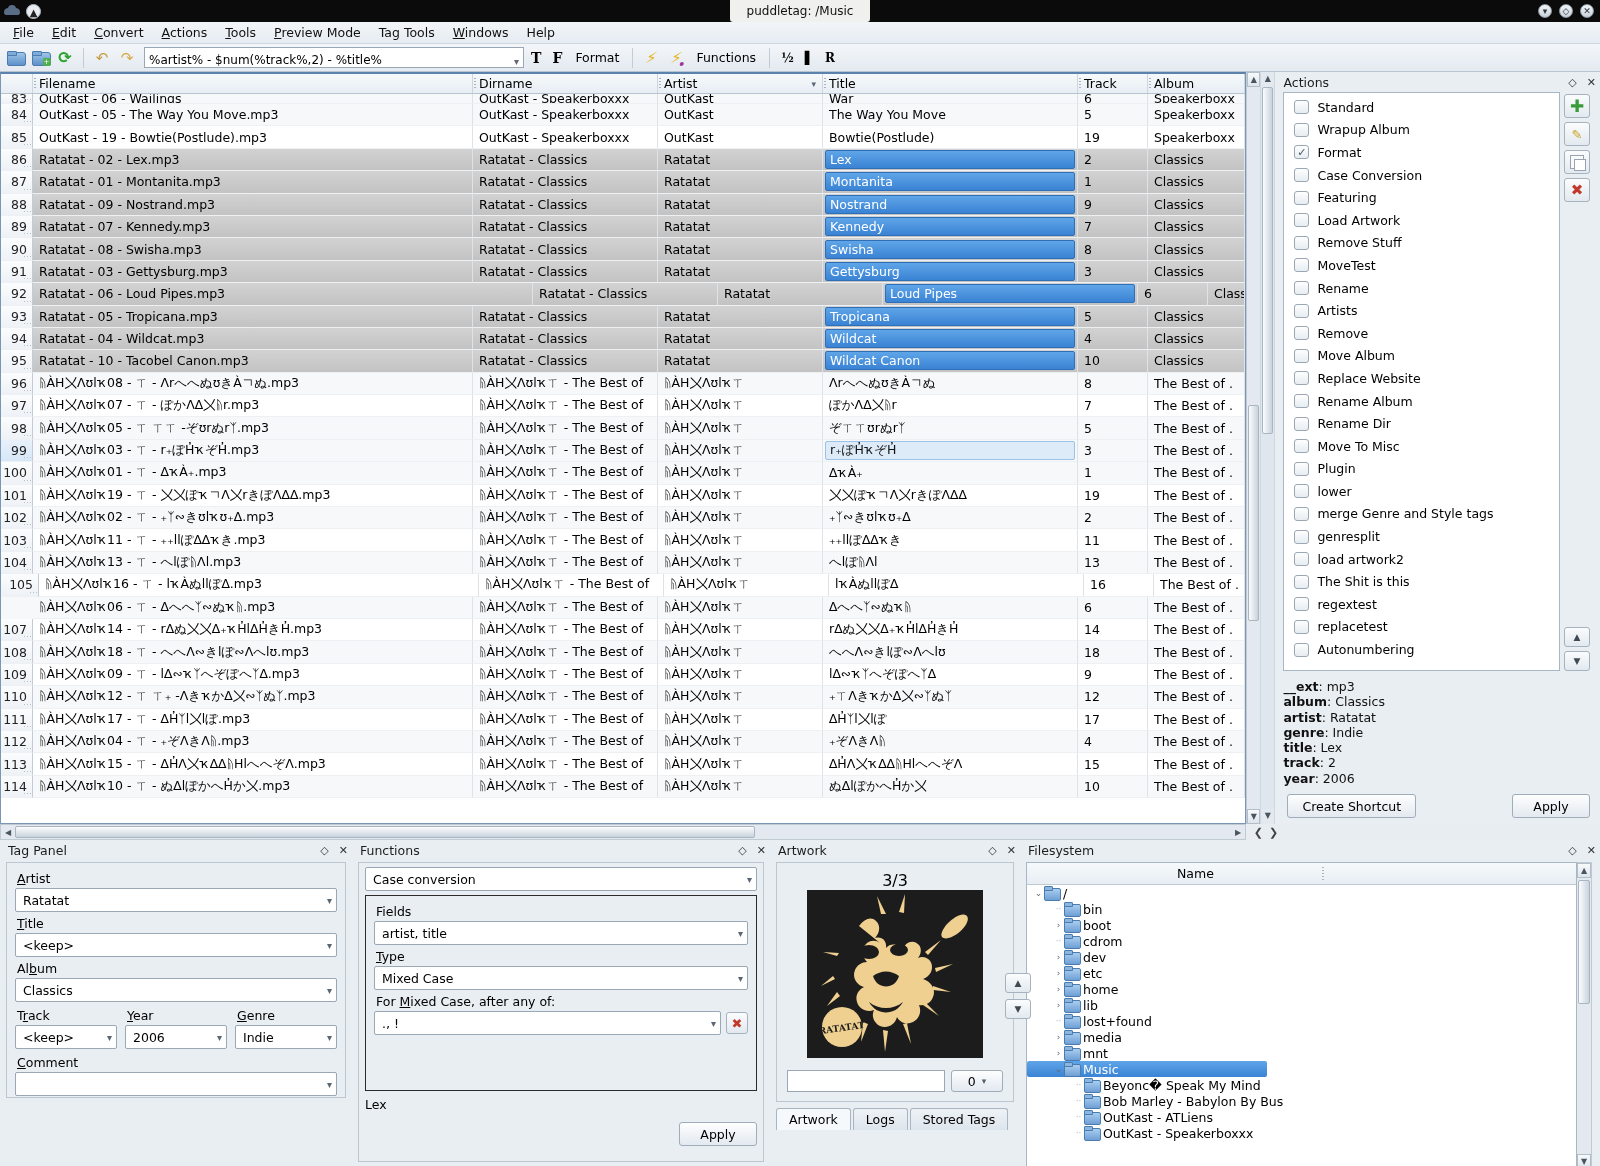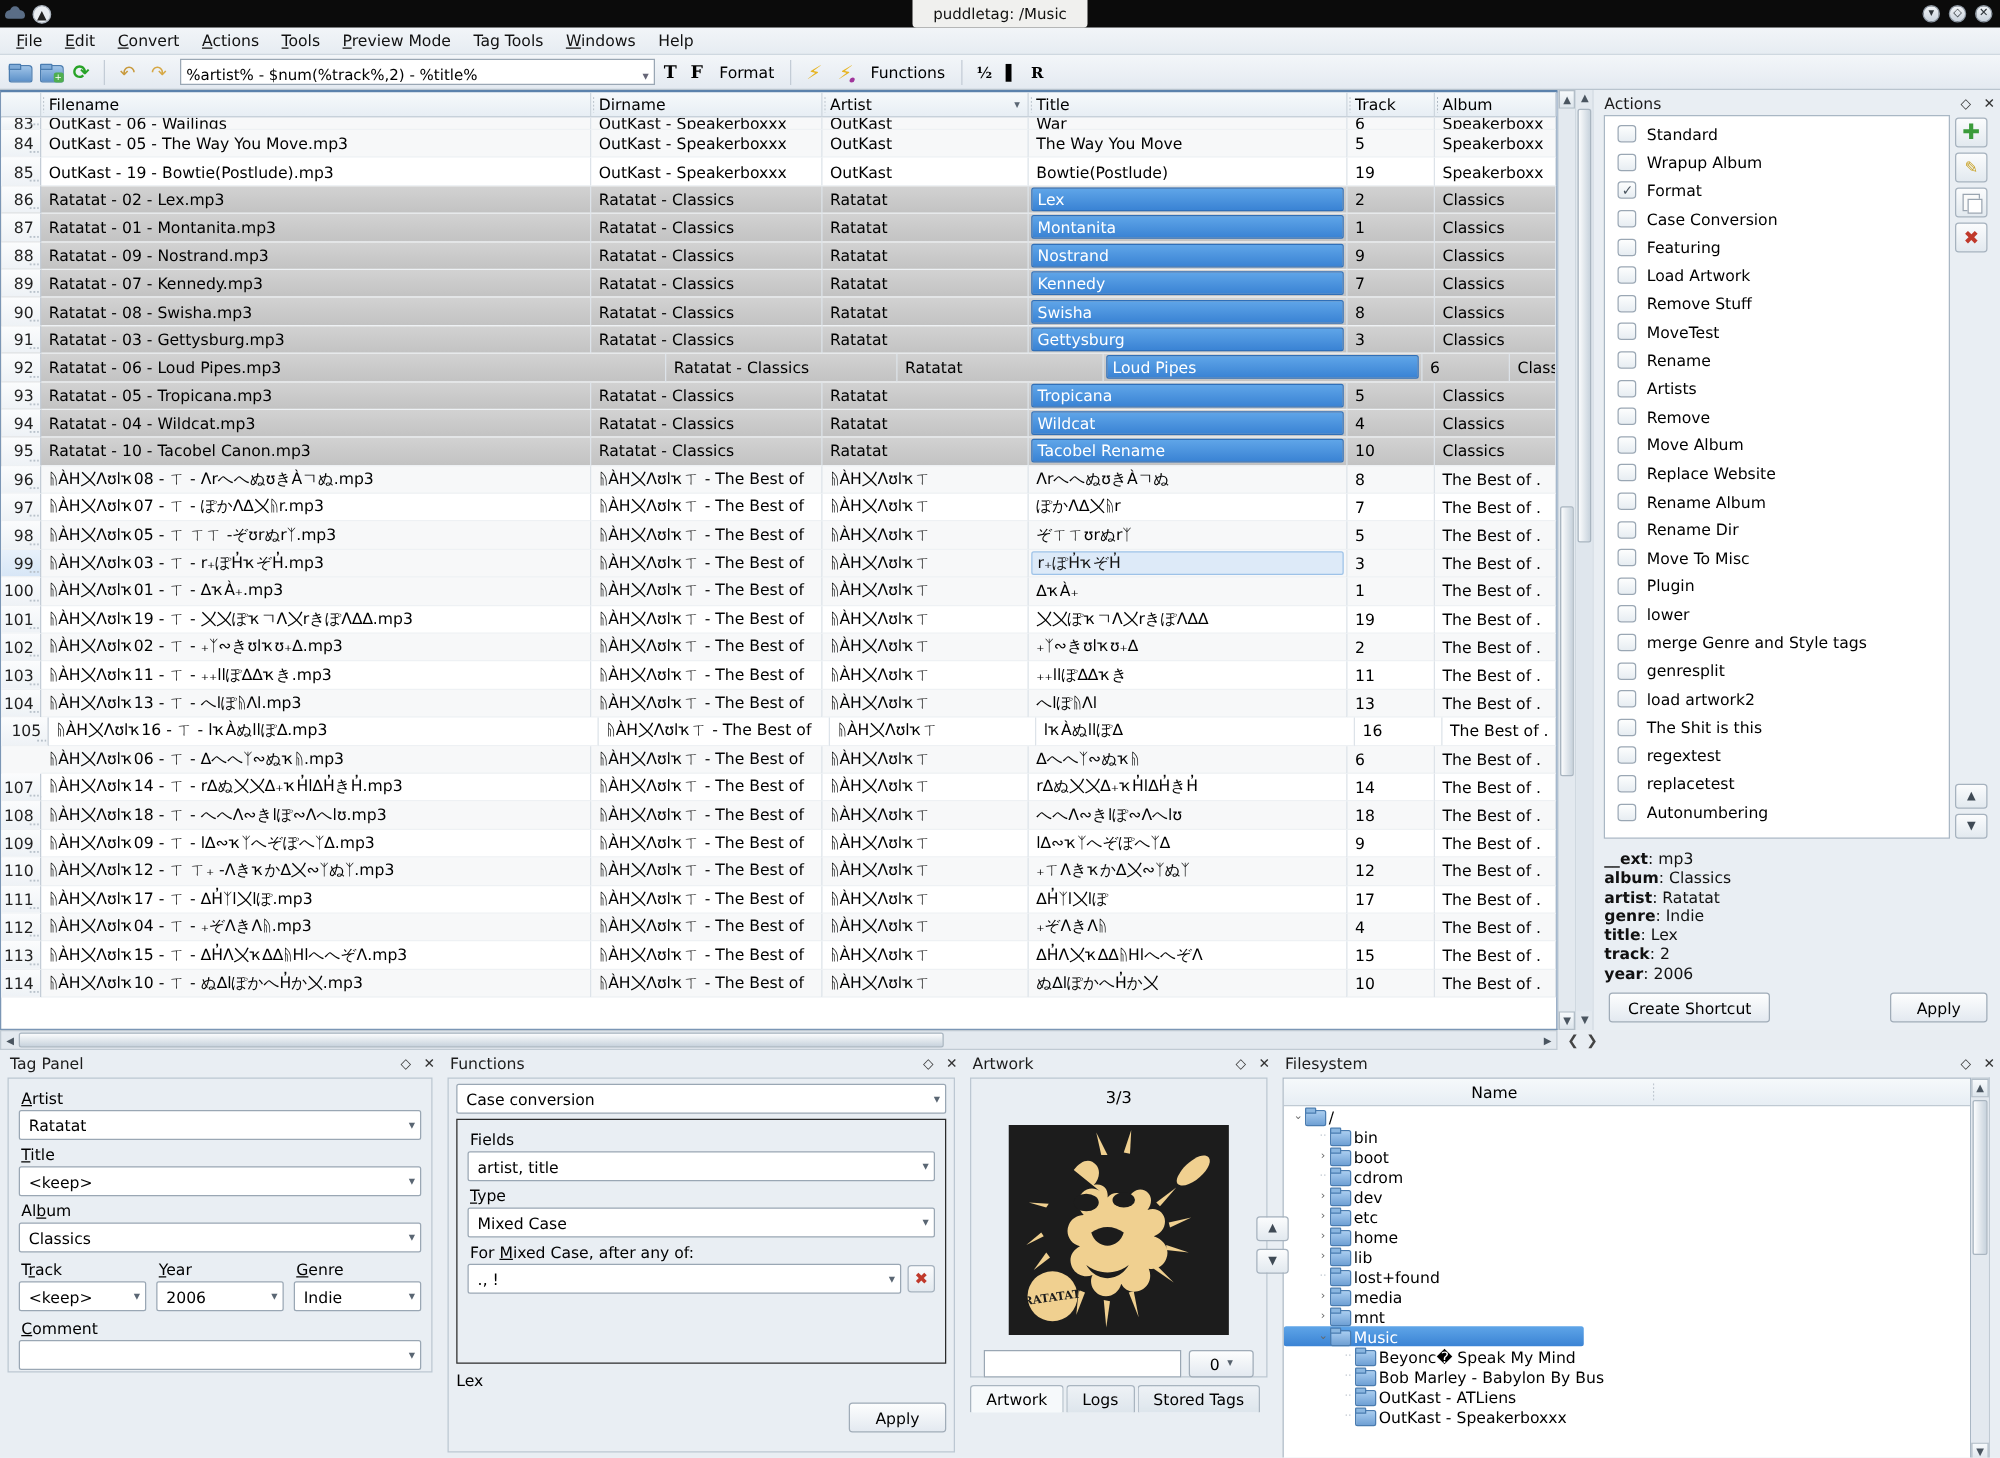--- a/index.html
+++ b/index.html
@@ -265,21 +265,21 @@
   }
   #fn-bottomtext { font-size:12.5px; margin-top:6px; }
   #fn-apply-row { display:flex; justify-content:flex-end; padding-top: 10px; }
   .x-btn {
     width:22px; height:22px; border:1px solid #a6b2be; border-radius:3px;
     background: linear-gradient(#fbfcfd,#e2e9ef); color:#c0392b; font-weight:bold;
     display:flex; align-items:center; justify-content:center; font-size:13px; margin-left:5px;
   }
 
   
-  #art-count { text-align:center; font-size:13px; margin: 4px 0 14px 0; }
+  #art-count { text-align:center; font-size:16px; margin: 4px 0 0 0; }
   #art-img {
     width: 176px; height: 168px; margin: 0 auto; background:#1c1c1c; position:relative;
     overflow:hidden;
   }
   #art-row2 { display:flex; align-items:center; gap:6px; margin-top: 12px; padding: 0 4px; }
   #art-input { flex:1; height:22px; background:#fff; border:1px solid #9aa7b4; }
   #art-num { width:52px; height:22px; background:linear-gradient(#fdfefe,#e3e9f0);
              border:1px solid #a0acb8; border-radius:3px; display:flex; align-items:center;
              justify-content:center; gap:6px; font-size:12.5px; }
   #art-sidebtns { display:flex; flex-direction:column; gap:6px; justify-content:center; }
@@ -540,21 +540,21 @@
           </div>
           <div class="cell " style="width: 70px;">4</div>
           <div class="cell " style="flex: 1 1 0%;">Classics</div>
         </div>
         <div class="row sel">
           <div class="cell num" style="width: 32px;">95</div>
           <div class="cell " style="width: 440px;">Ratatat - 10 - Tacobel Canon.mp3</div>
           <div class="cell " style="width: 185px;">Ratatat - Classics</div>
           <div class="cell " style="width: 165px;">Ratatat</div>
           <div class="cellwrap" style="width: 255px;">
-            <div class="titlesel">Tacobel Rename</div>
+            <div class="titlesel">Wildcat Canon</div>
           </div>
           <div class="cell " style="width: 70px;">10</div>
           <div class="cell " style="flex: 1 1 0%;">Classics</div>
         </div>
         <div class="row alt">
           <div class="cell num" style="width: 32px;">96</div>
           <div class="cell " style="width: 440px;">ᚥÀH〤Λʊlҡ08 - ㄒ - ΛrへへぬʊきÀㄱぬ.mp3</div>
           <div class="cell " style="width: 185px;">ᚥÀH〤Λʊlҡㄒ - The Best of</div>
           <div class="cell " style="width: 165px;">ᚥÀH〤Λʊlҡㄒ</div>
           <div class="cellwrap" style="width: 255px; padding-left: 6px; text-align: right;">ΛrへへぬʊきÀㄱぬ</div>

